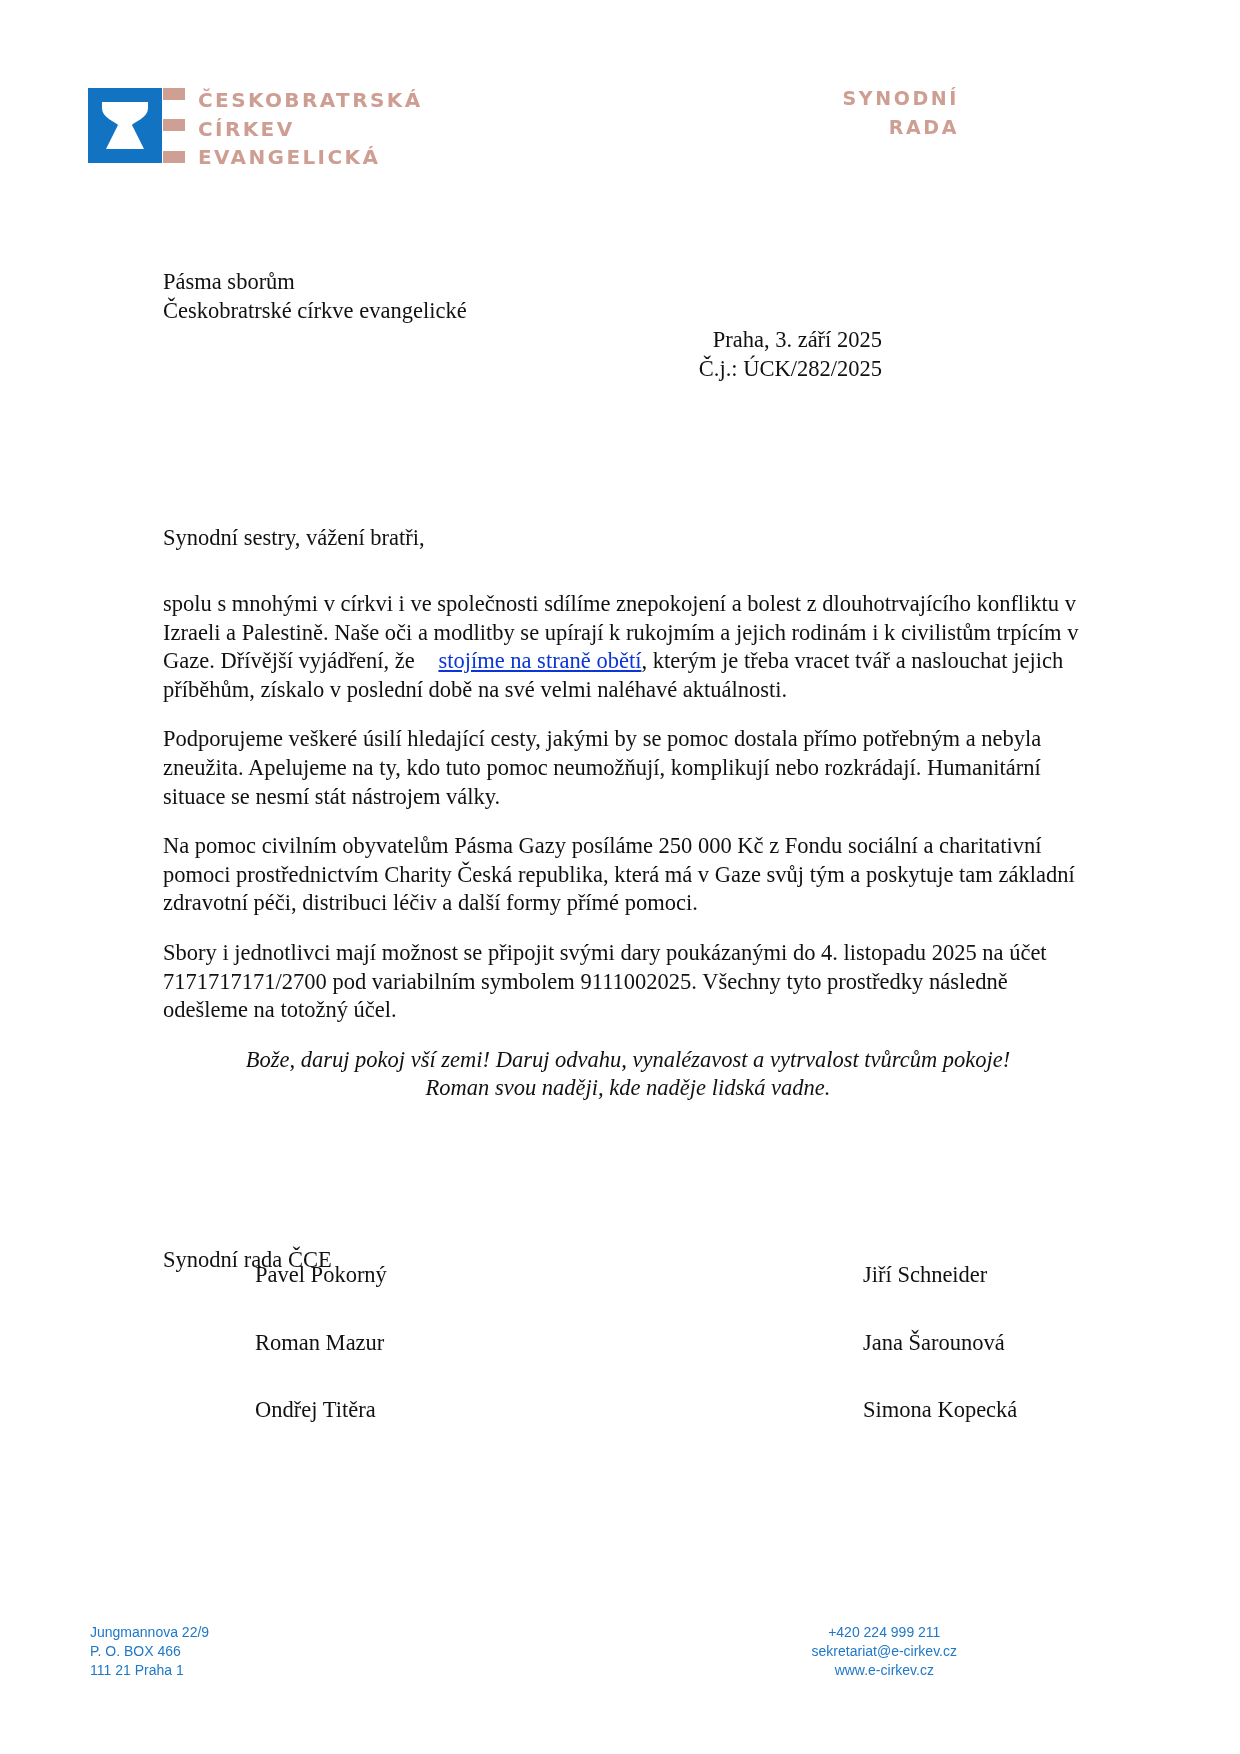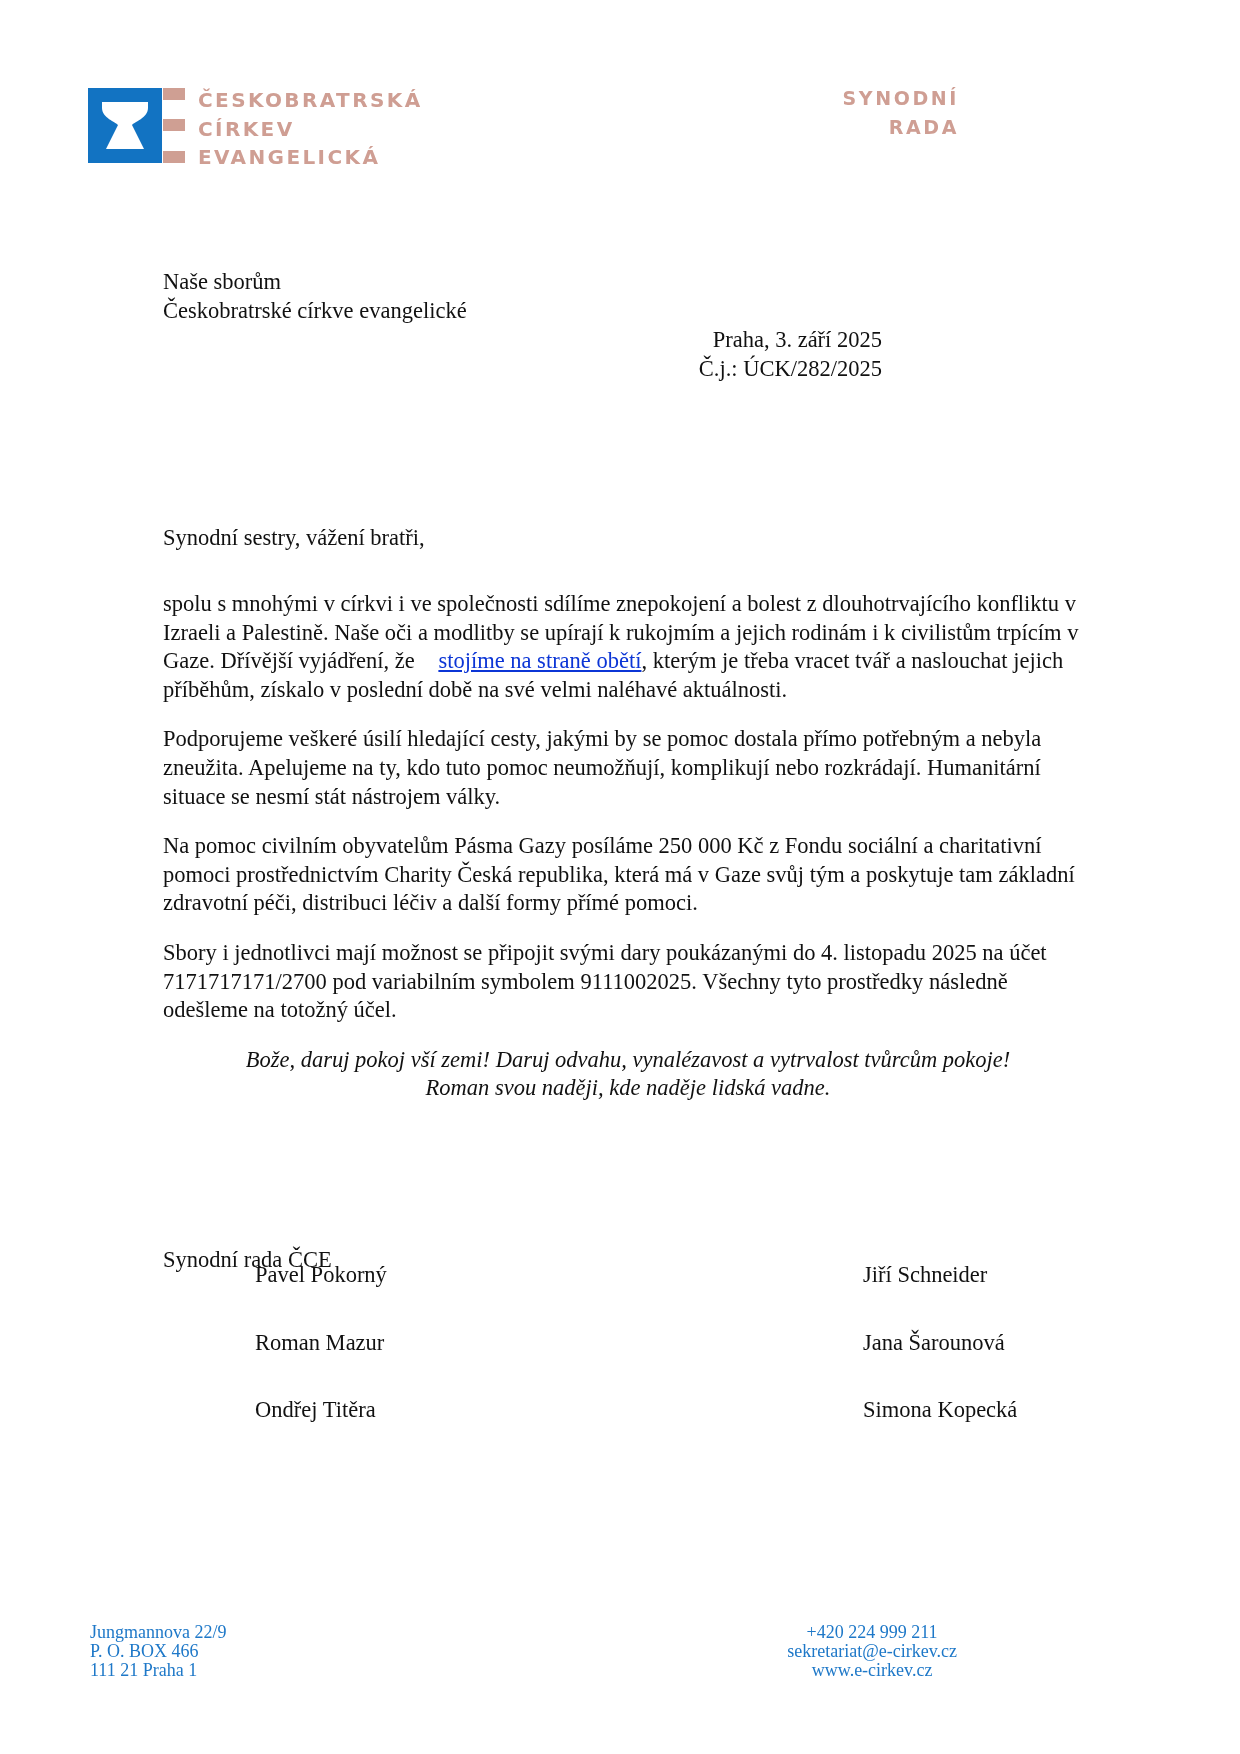--- a/index.html
+++ b/index.html
@@ -29,21 +29,21 @@
     .body a { color: #0b35d6; text-decoration: underline; margin-left: 18px; }
     .prayer { font-style: italic; text-align: center; }
     .closing { position: absolute; left: 163px; top: 1202px; margin-top: 44px; }
 
     .signatures { position: absolute; left: 236px; top: 1261px; width: 830px; margin-left: 19px; }
     .sig-row { position: relative; height: 67.5px; }
     .sig-left { position: absolute; left: 0; top: 0; }
     .sig-right { position: absolute; left: 608px; top: 0; }
 
     
-    .footer { font-family: Liberation Serif, serif; color: #1e78c8; font-size: 18px; line-height: 19px; }
+    .footer { font-family: Liberation Sans, sans-serif; color: #1e78c8; font-size: 14px; line-height: 19px; }
     .footer-left { position: absolute; left: 90px; top: 1623px; }
     .footer-right { position: absolute; right: 80px; top: 1623px; text-align: center; }
   </style>
 </head>
 <body>
 
 <div class="page">
 
   <div class="logo">
     <div class="logo-square">
@@ -60,21 +60,21 @@
       <div>EVANGELICKÁ</div>
     </div>
   </div>
 
   <div class="header-right">
     <div>SYNODNÍ</div>
     <div>RADA</div>
   </div>
 
   <div class="addressee serif">
-    <div>Naše sborům</div>
+    <div>Pásma sborům</div>
     <div>Českobratrské církve evangelické</div>
   </div>
 
   <div class="dateblock serif">
     <div>Praha, 3. září 2025</div>
     <div>Č.j.: ÚCK/282/2025</div>
   </div>
 
   <div class="salutation serif">Synodní sestry, vážení bratři,</div>
 

